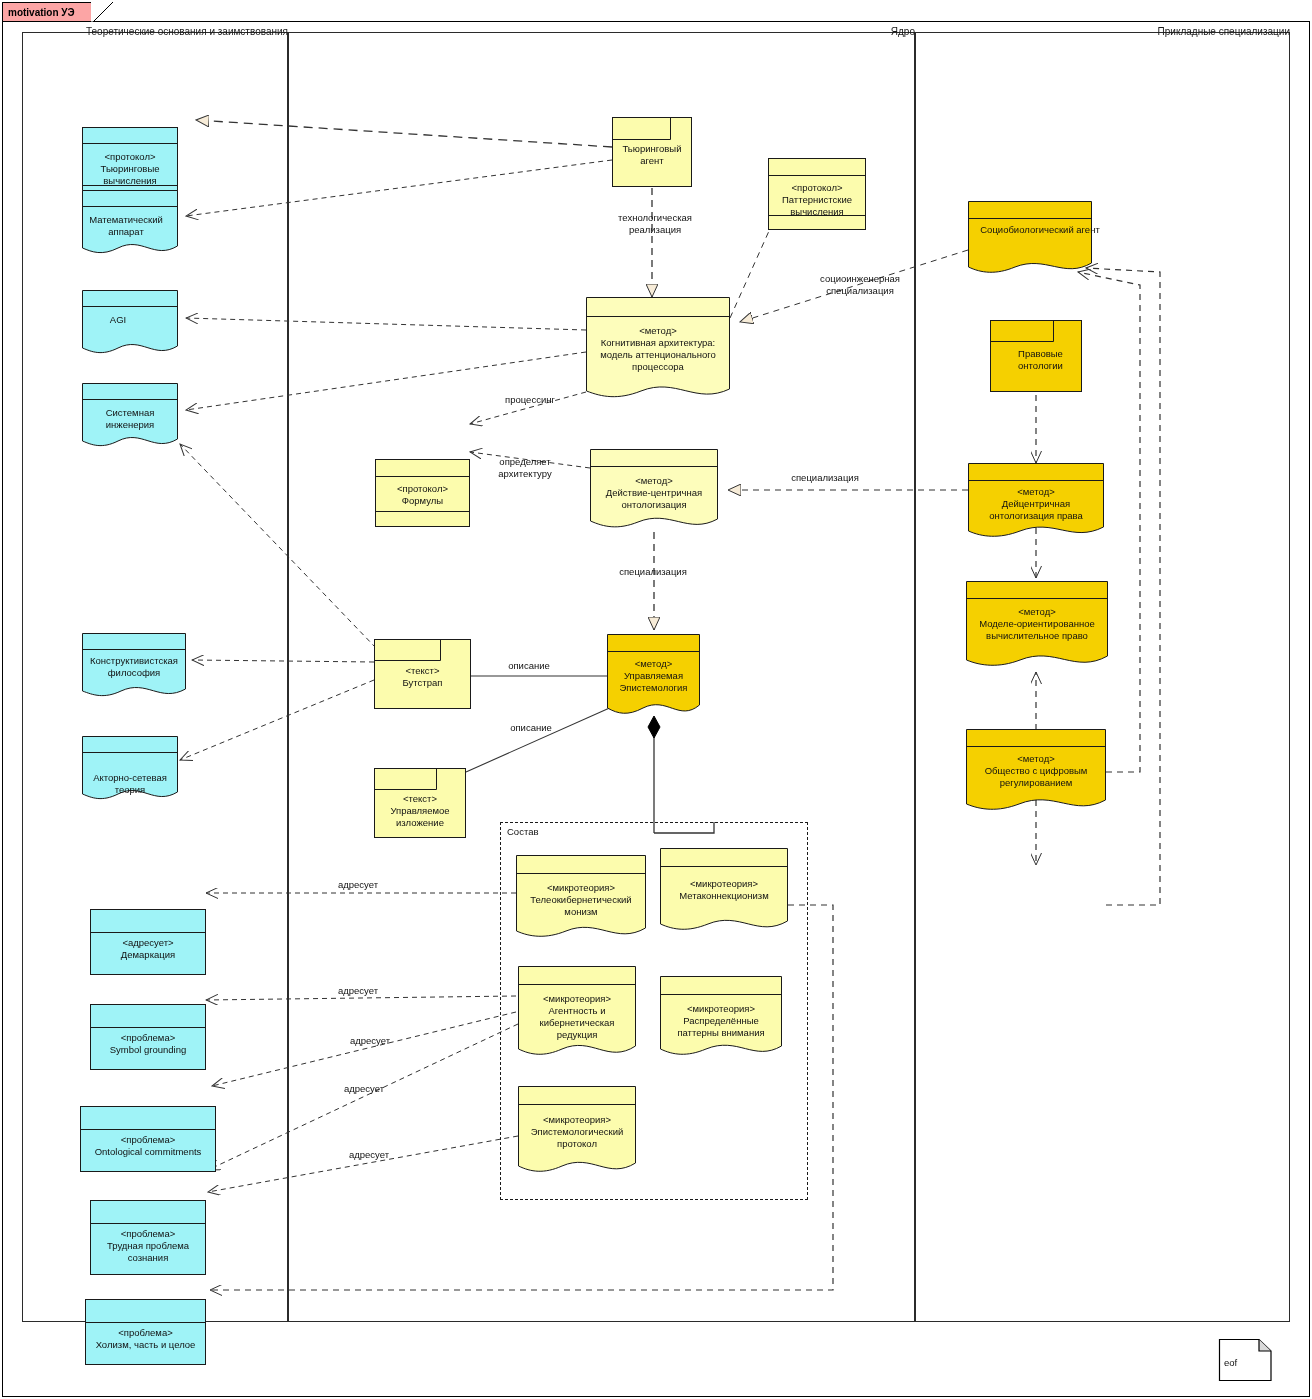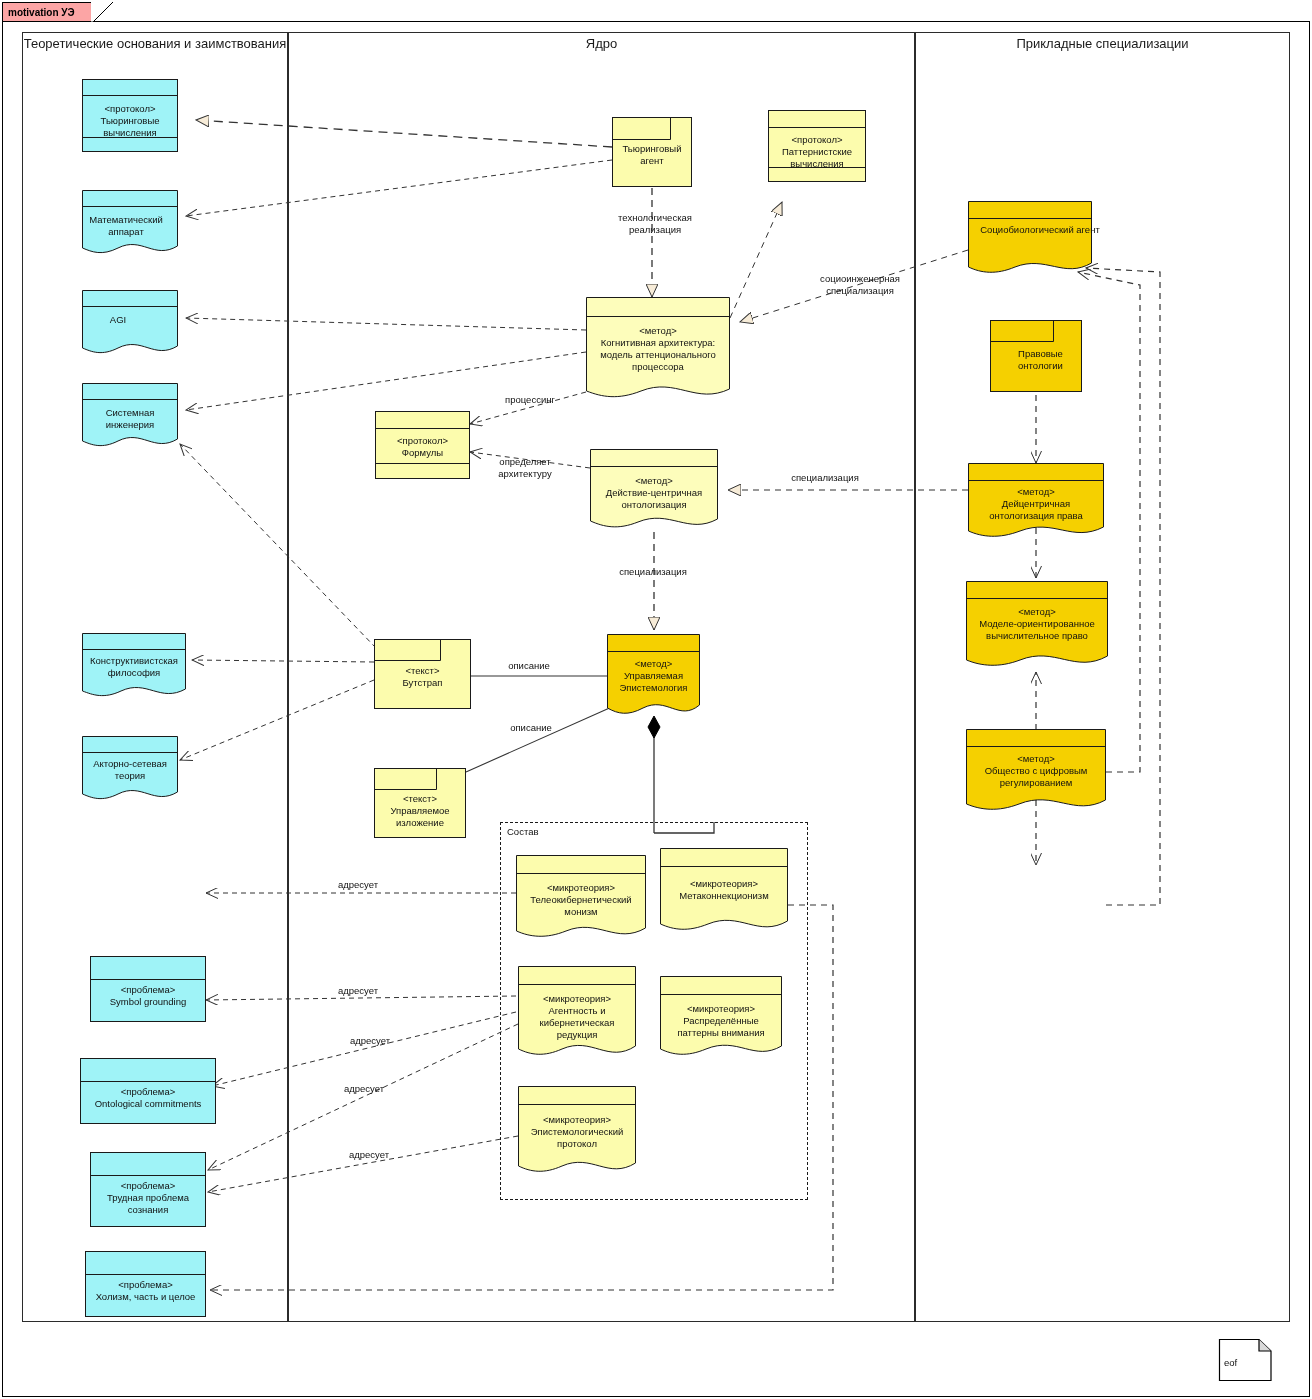--- a/index.html
+++ b/index.html
@@ -36,37 +36,37 @@
     z-index: 1;
   }
   
   .lane {
     position: absolute; top: 32px; height: 1290px;
     border: 1px solid #2b2b2b;
     background: transparent;
     z-index: 2;
   }
   .lane-title {
-    position: absolute; top: 36px;
-    font-size: 13px; color: #1a1a1a;
-    text-align: center; z-index: 3;
+    position: absolute; top: 26px;
+    font-size: 10px; color: #1a1a1a;
+    text-align: right; z-index: 3;
   }
   
   #links { position: absolute; left:0; top:0; width: 1312px; height: 1399px; z-index: 5; }
   
   .node {
     position: absolute;
     z-index: 10;
     font-size: 9.5px;
     color: #111;
     line-height: 1.25;
   }
   .node .body {
     position: relative;
-    width: 100%; height: 100%;
+    width: 100%; height: 100%; margin-top: 48px;
   }
   .node .txt {
     position: absolute; left: 0; right: 0;
     text-align: center;
     padding: 0 3px;
     pointer-events: none;
   }
   .node .stereo { display:block; }
   
   .rect3 .shape {
@@ -279,25 +279,35 @@
     <div class="txt" style="top:22px;">
       <span>Конструктивистская философия</span>
     </div>
   </div>
 
   <div class="node" style="left:82px;top:736px;width:96px;height:68px;">
     <svg class="svgshape" width="96" height="70" viewBox="0 0 96 70">
       <path class="cyan stk" d="M0.5,0.5 H95.5 V56 C72,70 60,46 36,58 C20,66 10,62 0.5,58 Z"></path>
       <path class="stk" d="M0.5,16.5 H95.5" fill="none"></path>
     </svg>
-    <div class="txt" style="top:22px;">
+    <div class="txt" style="top:36px;">
       <span>Акторно-сетевая теория</span>
     </div>
   </div>
 
+  <div class="node rect3" style="left:90px;top:861px;width:116px;height:66px;">
+    <div class="body">
+      <div class="shape" style="background:#9ff3f7;"></div>
+      <div class="hline" style="top:23px;"></div>
+      <div class="txt" style="top:28px;">
+        <span class="stereo">&lt;адресует&gt;</span>
+        <span>Демаркация</span>
+      </div>
+    </div>
+  </div>
 
   <div class="node rect3" style="left:90px;top:956px;width:116px;height:66px;">
     <div class="body">
       <div class="shape" style="background:#9ff3f7;"></div>
       <div class="hline" style="top:23px;"></div>
       <div class="txt" style="top:28px;">
         <span class="stereo">&lt;проблема&gt;</span>
         <span>Symbol grounding</span>
       </div>
     </div>

